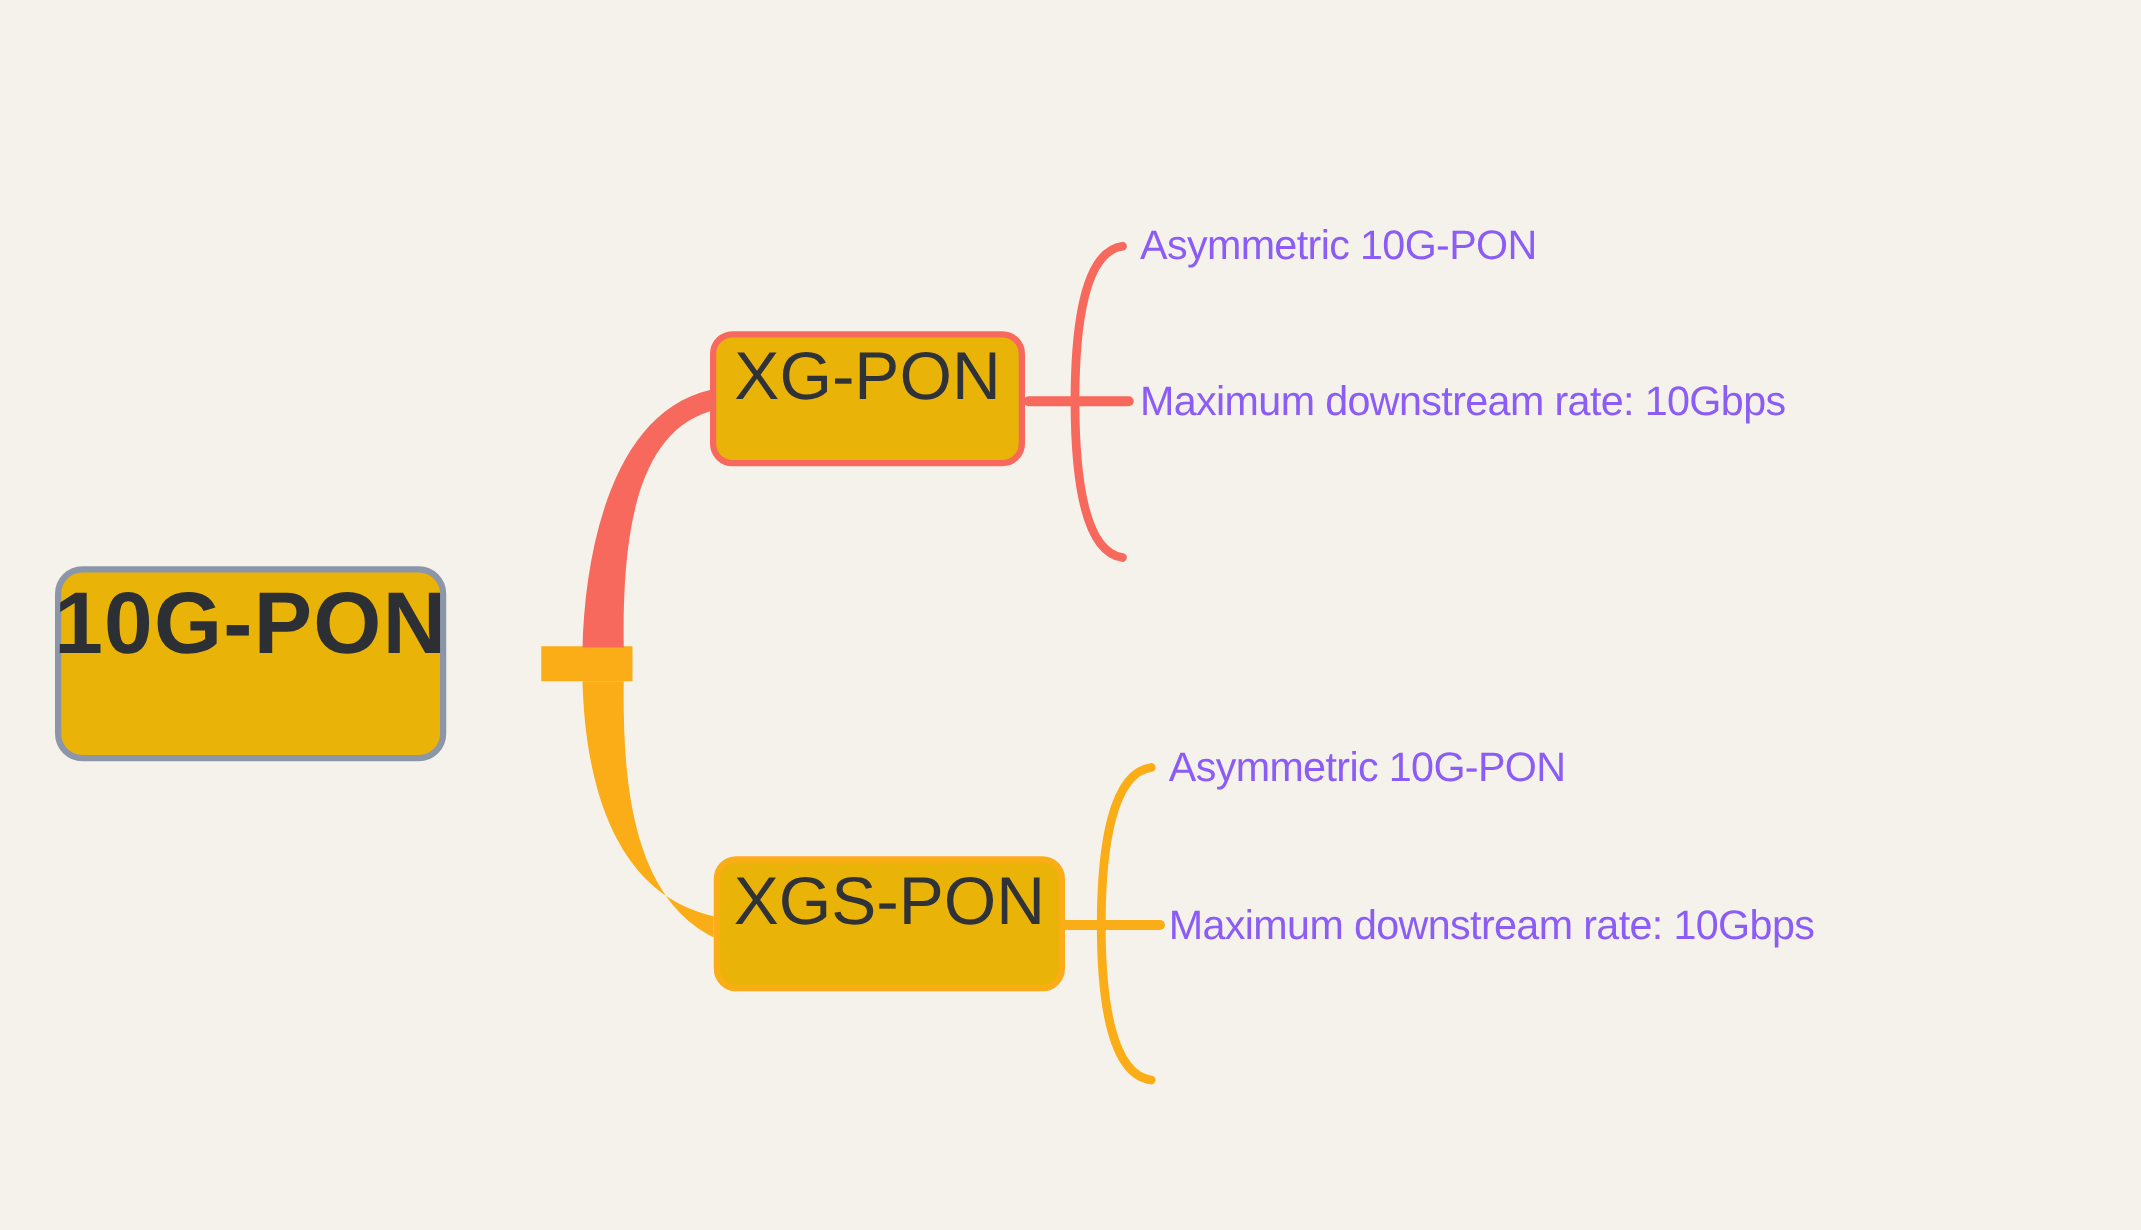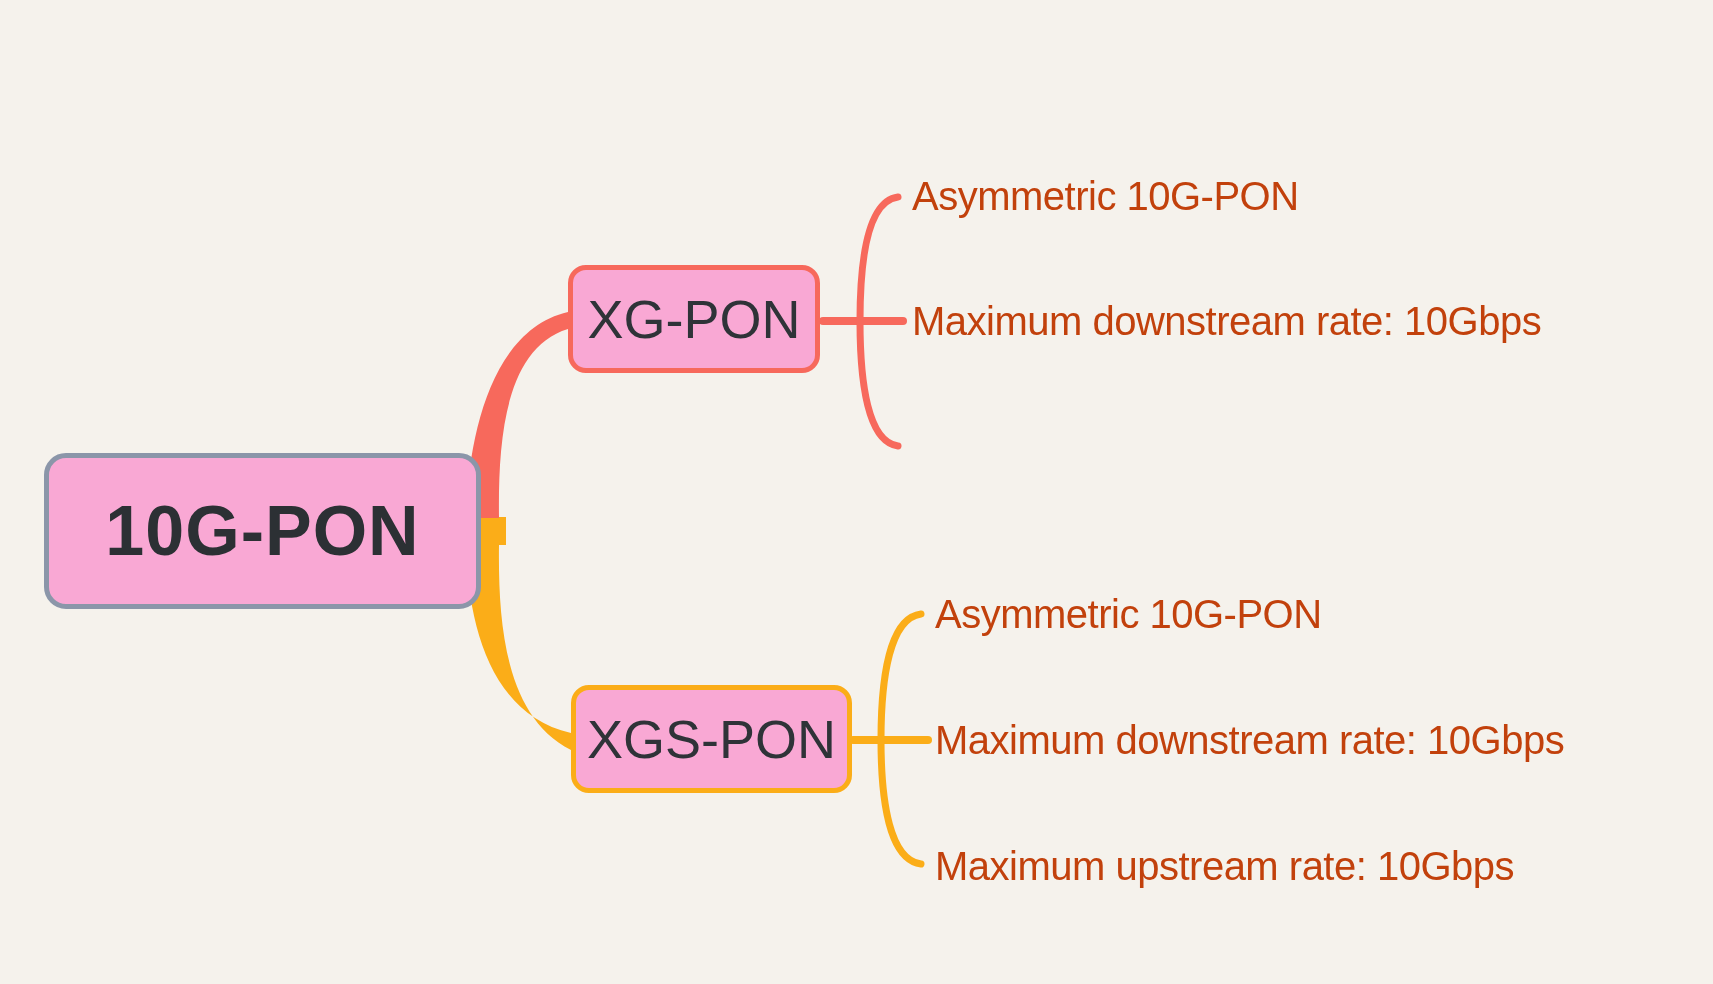--- a/index.html
+++ b/index.html
@@ -32,30 +32,29 @@
     stroke: #f7695c; fill: none;
     stroke-linecap: round; stroke-linejoin: round;
   }
   .stroke-amber {
     stroke: #fbad18; fill: none;
     stroke-linecap: round; stroke-linejoin: round;
   }
   .node {
     position: absolute;
     box-sizing: border-box;
-    background: #f9a8d4;
+    background: #eab308;
     display: flex;
-    align-items: center;
     justify-content: center;
     white-space: nowrap;
     cursor: default;
   }
   .root-node {
     left: 44px; top: 453px;
-    width: 437px; height: 156px;
+    width: 313px; height: 156px;
     border: 5px solid #8b96a9;
     border-radius: 22px;
     font-size: 70px;
     font-weight: 700;
     color: #2c3034;
     letter-spacing: 1px;
   }
   .branch-node {
     font-size: 54px;
     font-weight: 400;
@@ -69,23 +68,23 @@
   }
   .branch-node.xgs {
     left: 571px; top: 685px;
     width: 281px; height: 108px;
     border: 5px solid #fbad18;
     border-radius: 18px;
   }
   .leaf {
     position: absolute;
     transform: translateY(-50%);
-    font-size: 40px;
+    font-size: 33px;
     letter-spacing: -0.5px;
-    color: #c2410c;
+    color: #8b5cf6;
     white-space: nowrap;
     cursor: default;
   }
   .leaf.red-side   { left: 912px; }
   .leaf.amber-side { left: 935px; }
 </style>
 </head>
 <body>
 
 <div class="stage">
@@ -114,15 +113,14 @@
   </div>
   <div class="node branch-node xgs">
     <span>XGS-PON</span>
   </div>
 
   <div class="leaf red-side" style="top:196px">Asymmetric 10G-PON</div>
   <div class="leaf red-side" style="top:321px">Maximum downstream rate: 10Gbps</div>
 
   <div class="leaf amber-side" style="top:614px">Asymmetric 10G-PON</div>
   <div class="leaf amber-side" style="top:740px">Maximum downstream rate: 10Gbps</div>
-  <div class="leaf amber-side" style="top:866px">Maximum upstream rate: 10Gbps</div>
 
 </div>
 
 </body></html>

